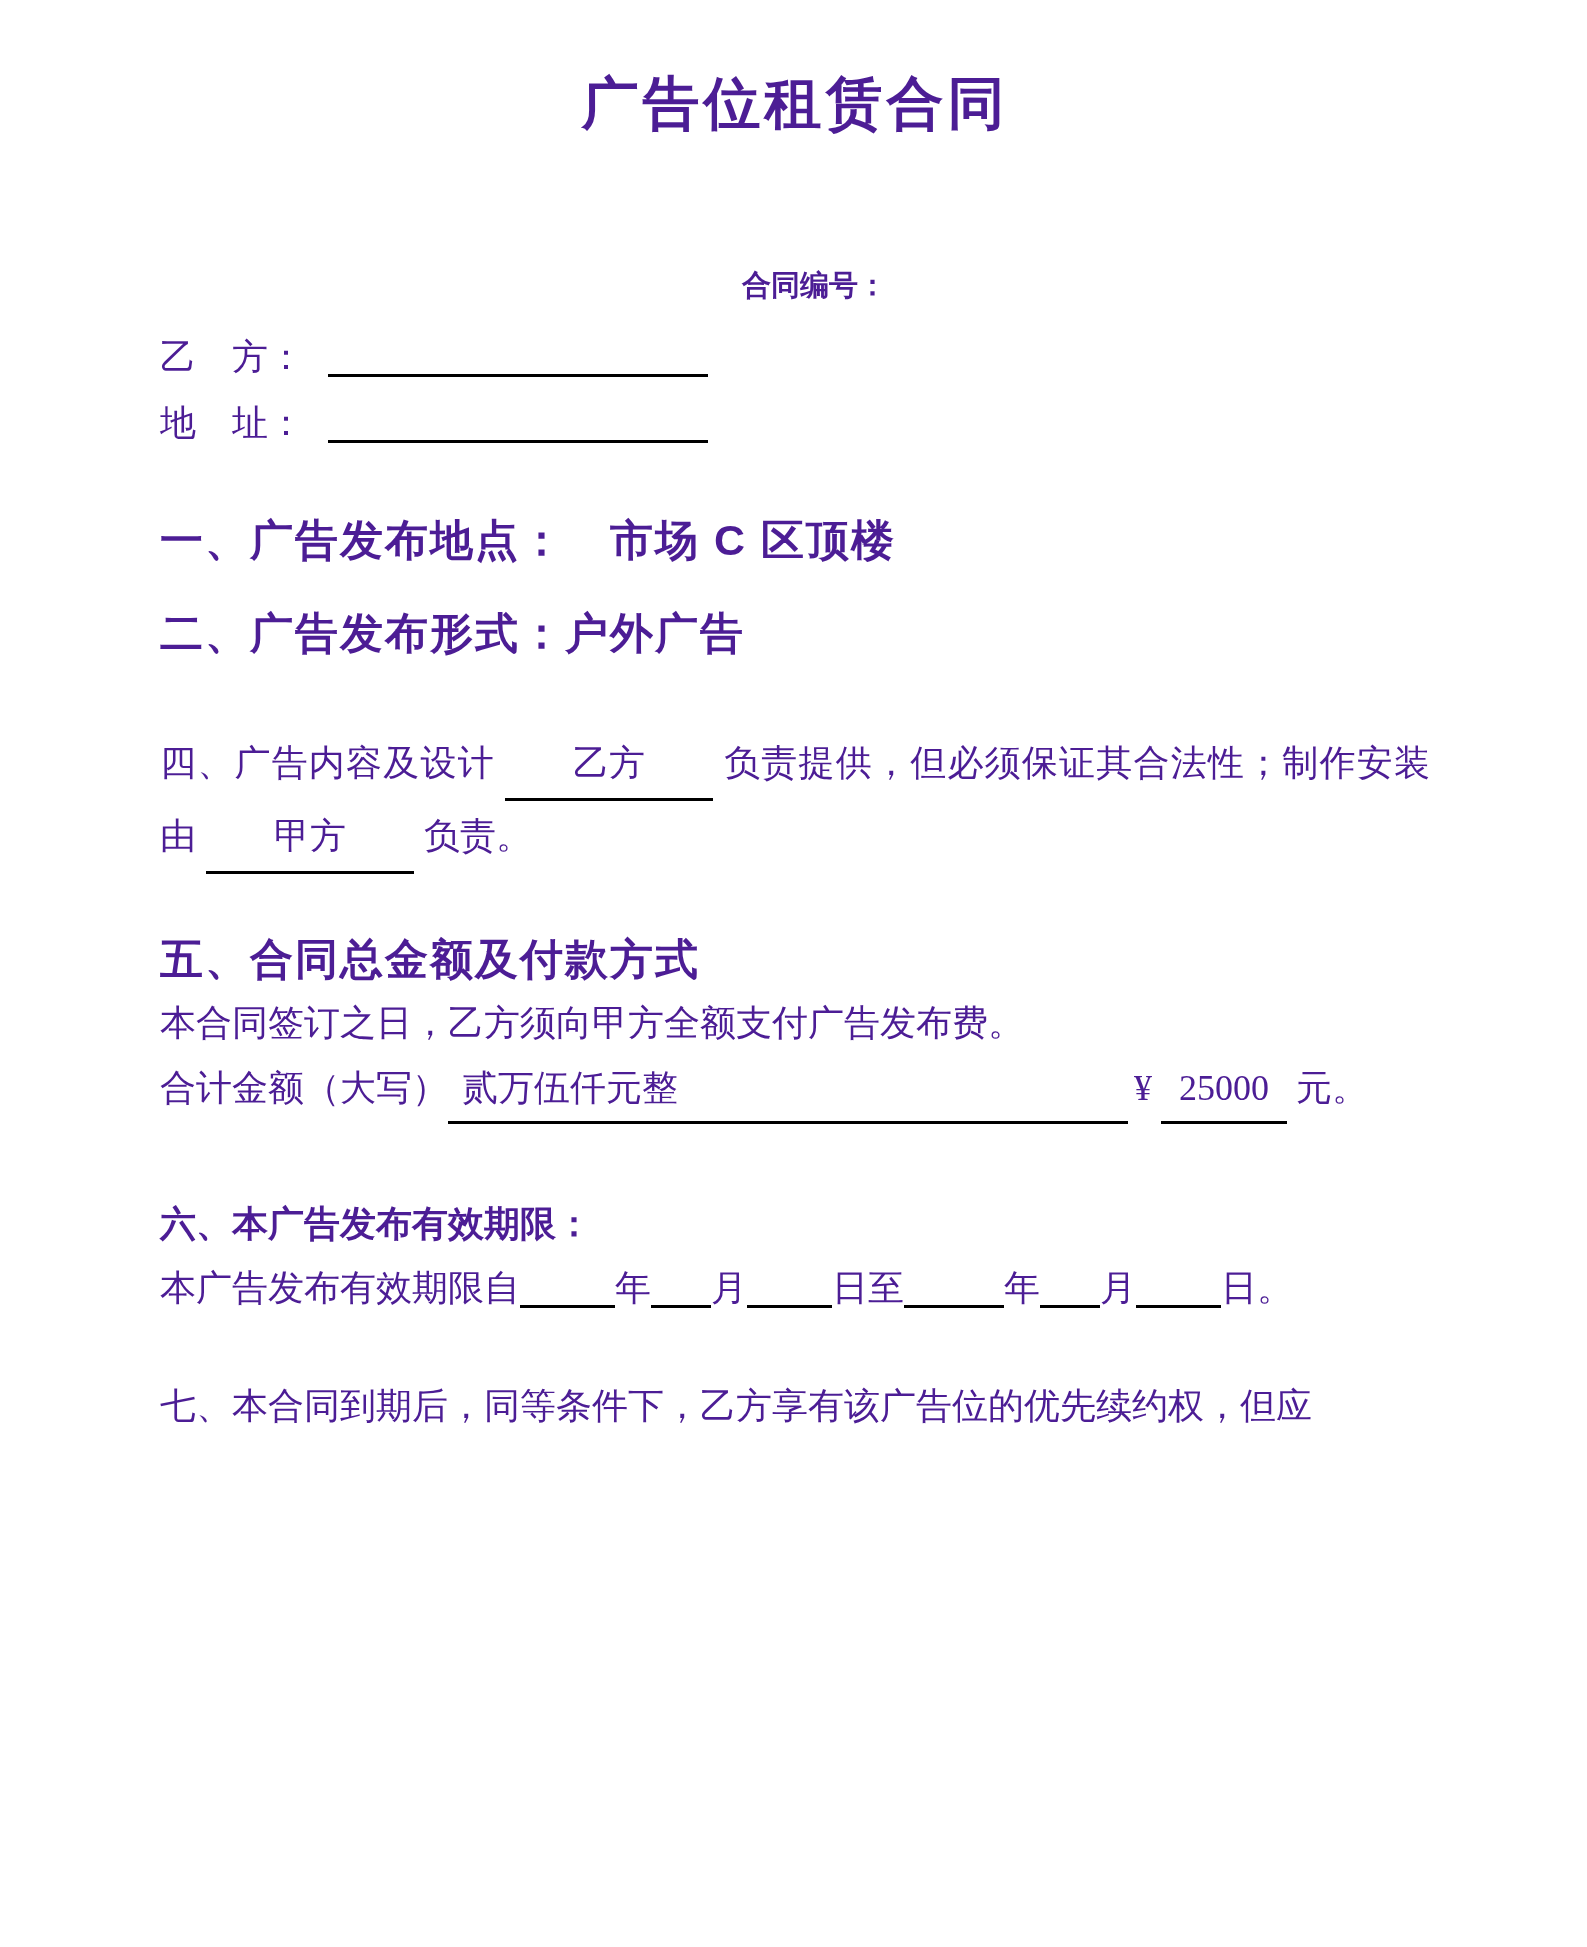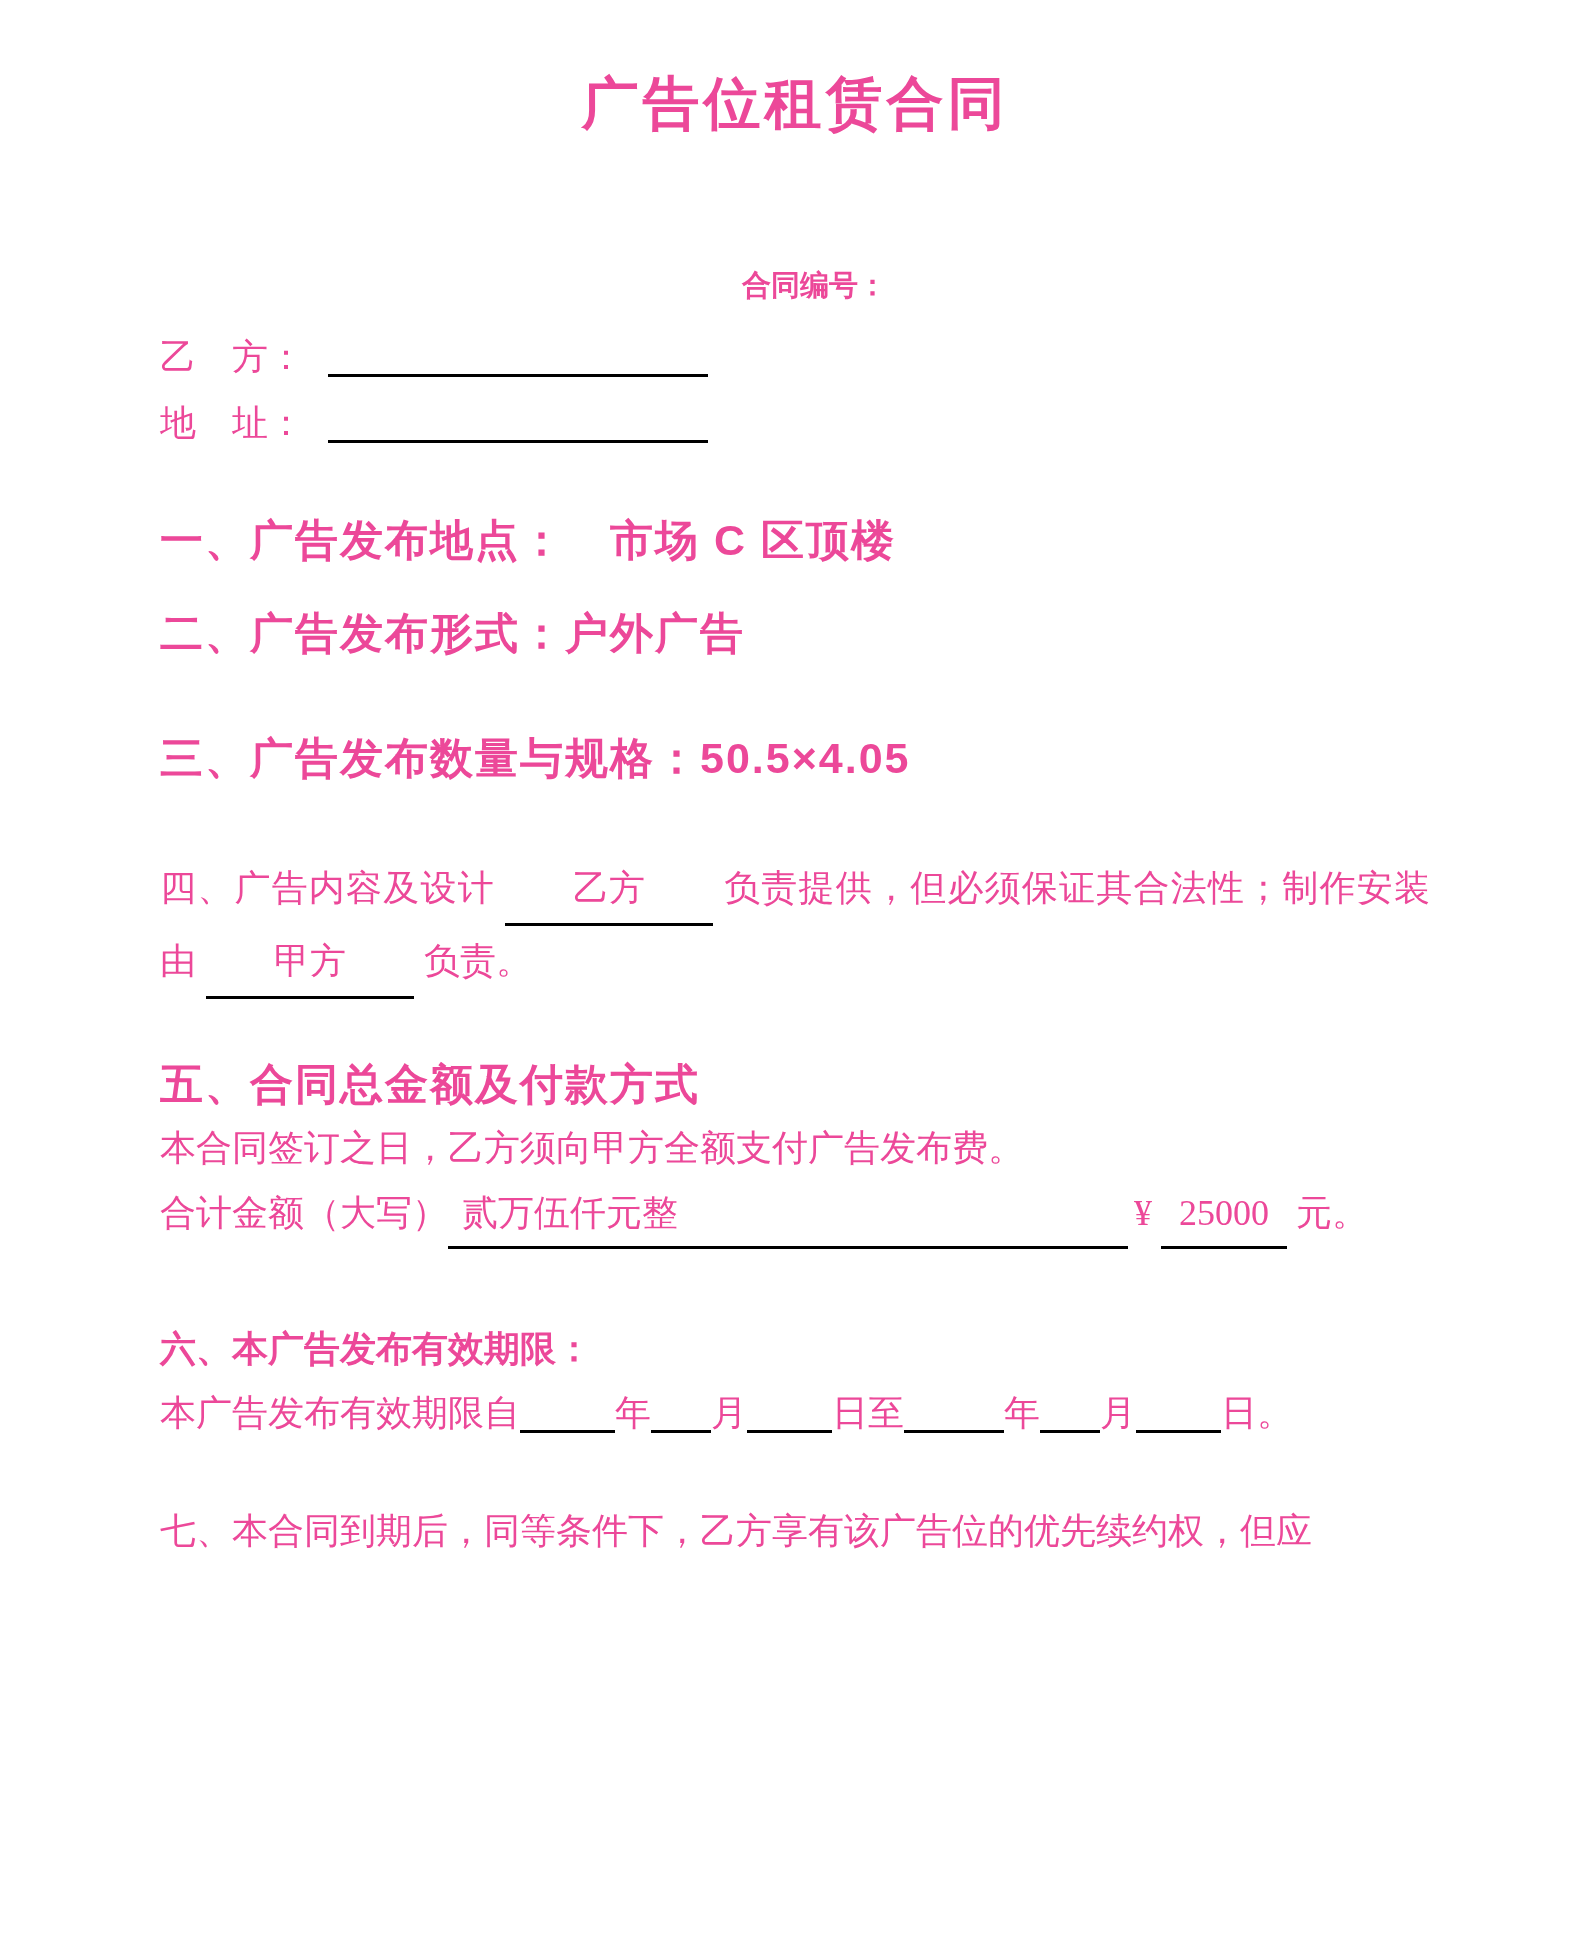--- a/index.html
+++ b/index.html
@@ -1,21 +1,21 @@
 <!DOCTYPE html>
 <html><head>
 <meta charset="utf-8">
 <style>
   html, body { margin: 0; padding: 0; background: #ffffff; }
   .page {
     position: relative;
     width: 1587px;
     height: 1947px;
     background: #ffffff;
-    color: #ec4899;
+    color: #4c1d95;
     font-family: "Liberation Serif", "DejaVu Serif", serif;
     font-size: 36px;
     overflow: hidden;
   }
   .content { padding: 0 157px 0 160px; }
 
   .title {
     margin: 0;
     padding-top: 70px;
     text-align: center;
@@ -133,21 +133,20 @@
       <div class="party-line">
         <span class="party-label">地　址：</span><span class="pline"></span>
       </div>
     </div>
 
 
     <div class="sec-bold s1">一、广告发布地点：　市场 C 区顶楼</div>
 
     <div class="sec-bold s2">二、广告发布形式：户外广告</div>
 
-    <div class="sec-bold s3">三、广告发布数量与规格：50.5×4.05</div>
 
     <p class="s4"><span>四、广告内容及设计</span><span class="ublank">乙方</span><span>负责提供，但必须保证其合法性；制作安装由</span><span class="ublank">甲方</span><span>负责。</span></p>
 
     <div class="sec-bold s5-heading"><span class="sec-num">五、</span><span class="sec-heading-text">合同总金额及付款方式</span></div>
 
     <div class="s5-line1">本合同签订之日，乙方须向甲方全额支付广告发布费。</div>
 
     <div class="s5-amount">
       <span>合计金额（大写）</span><span class="amount-blank">贰万伍仟元整</span><span class="currency">¥</span> <span class="num-underline">25000</span> <span>元。</span>
     </div>

